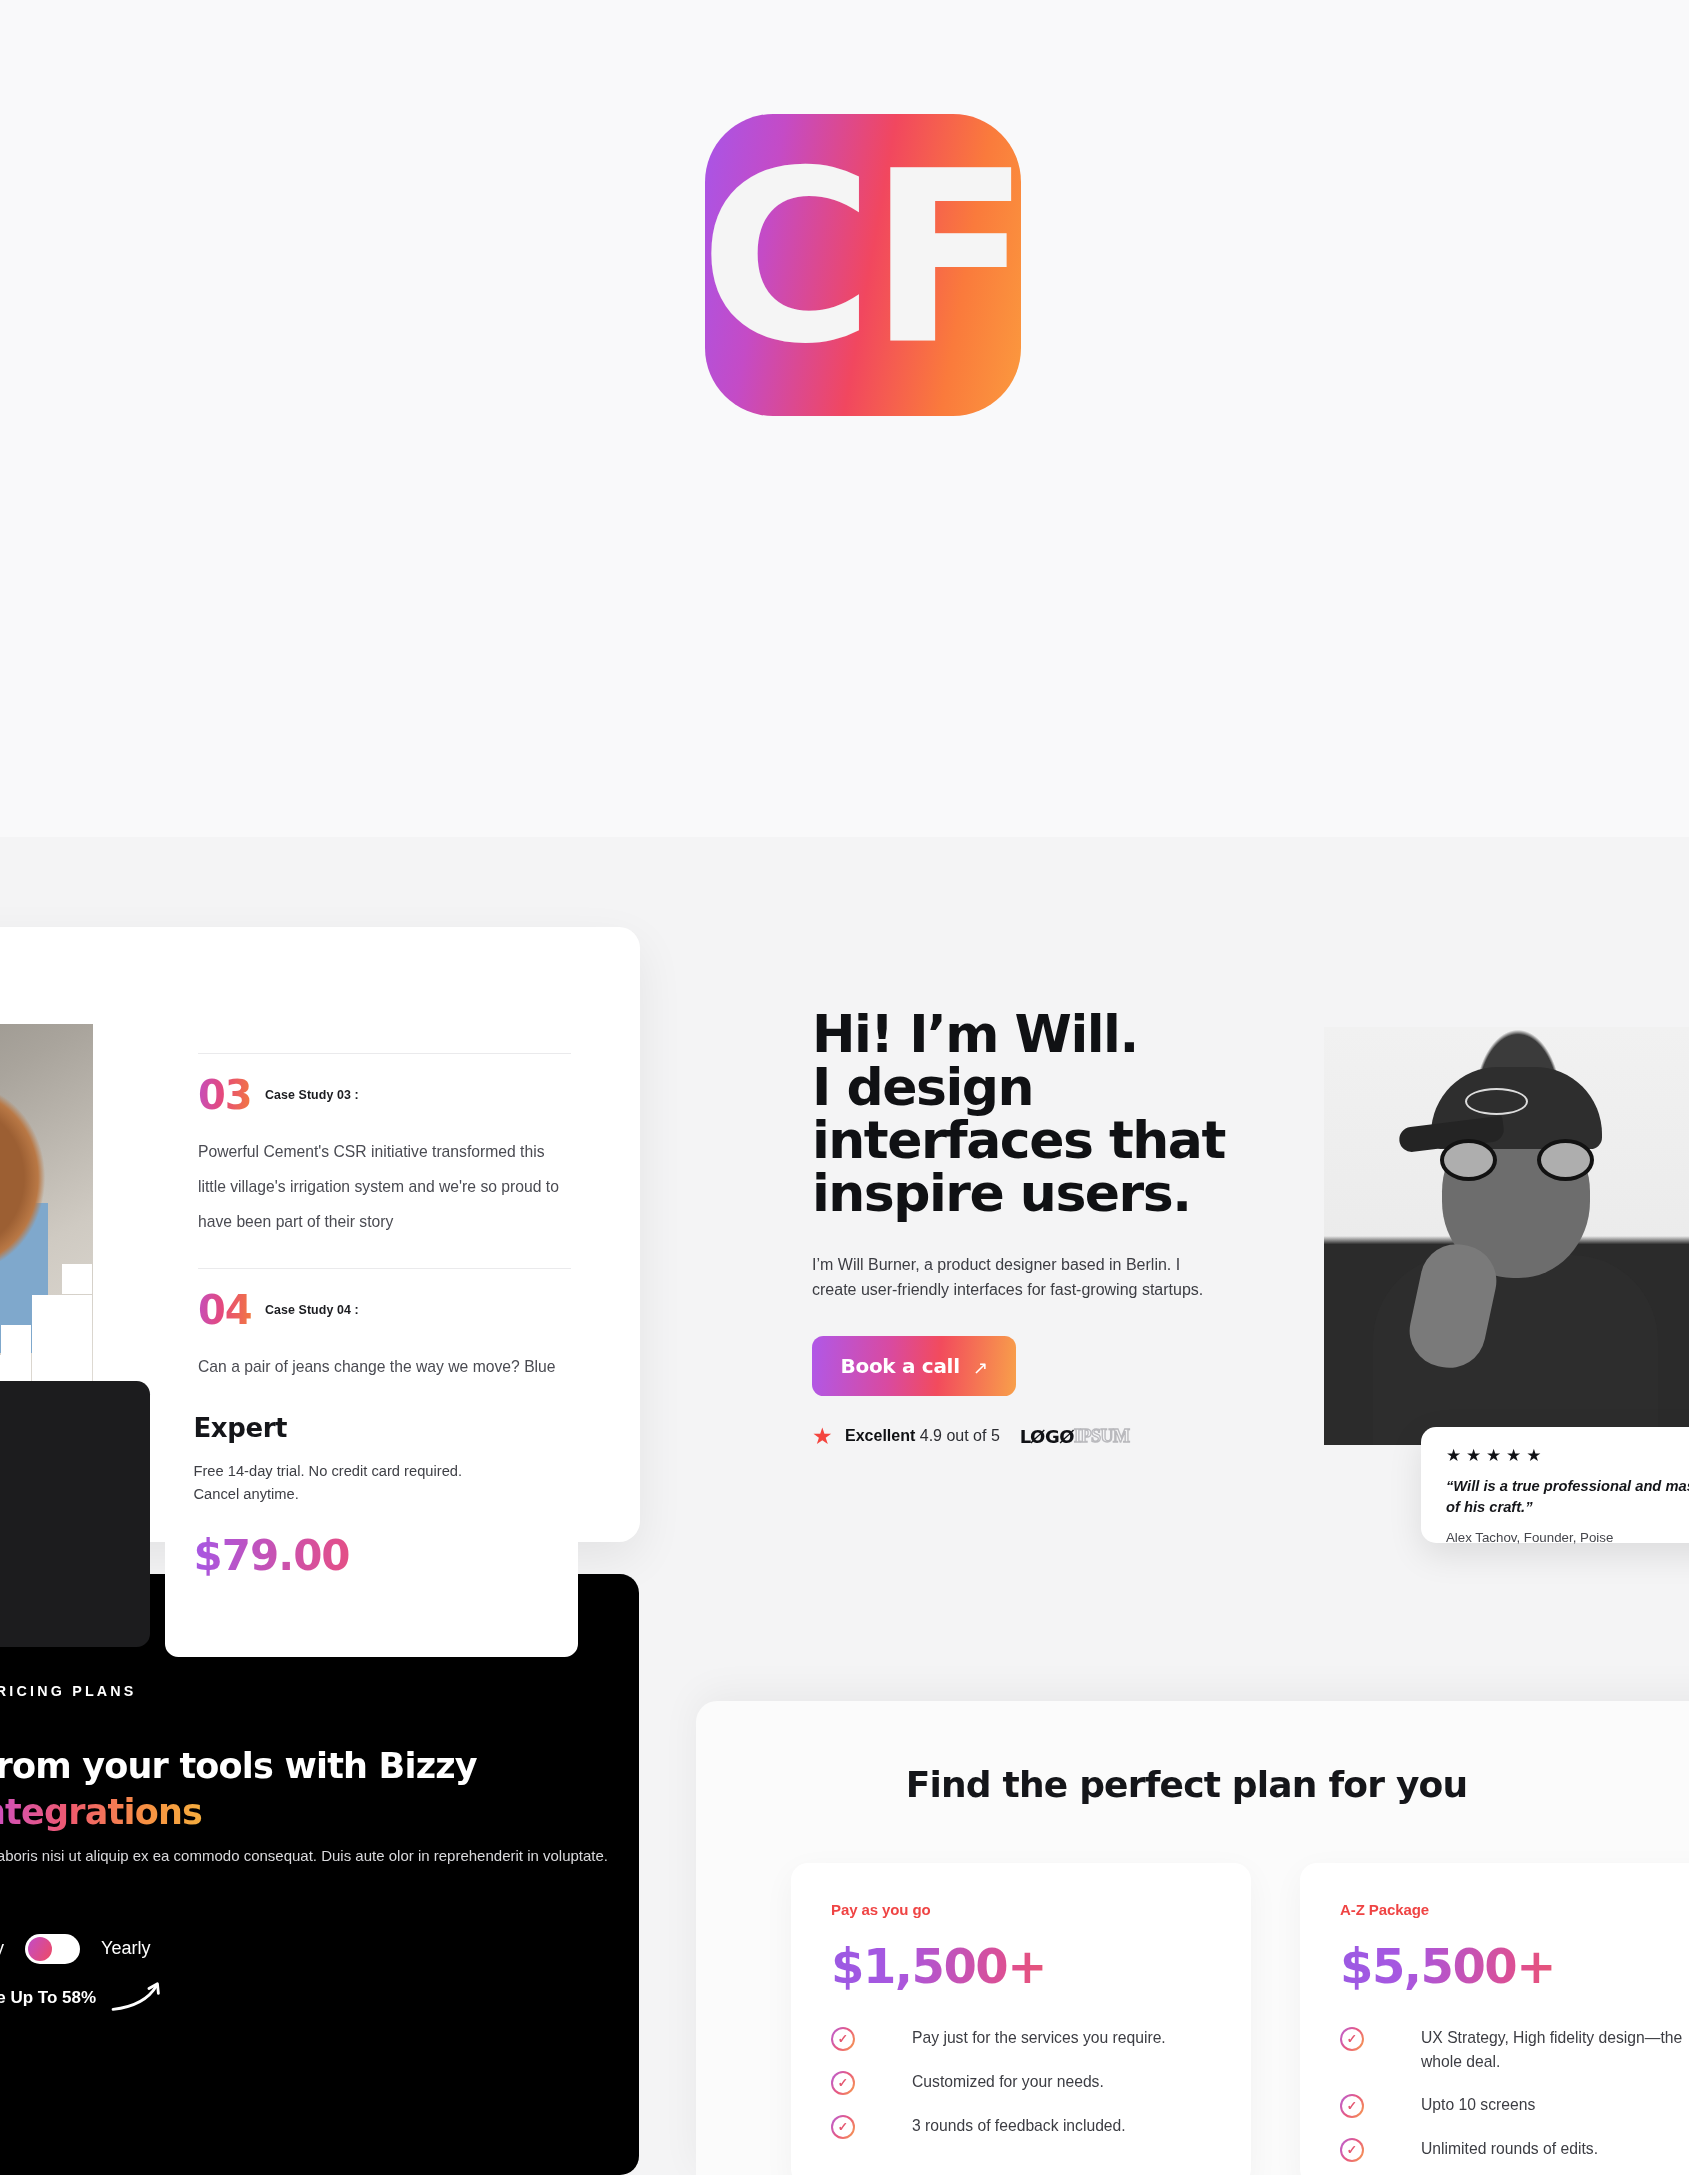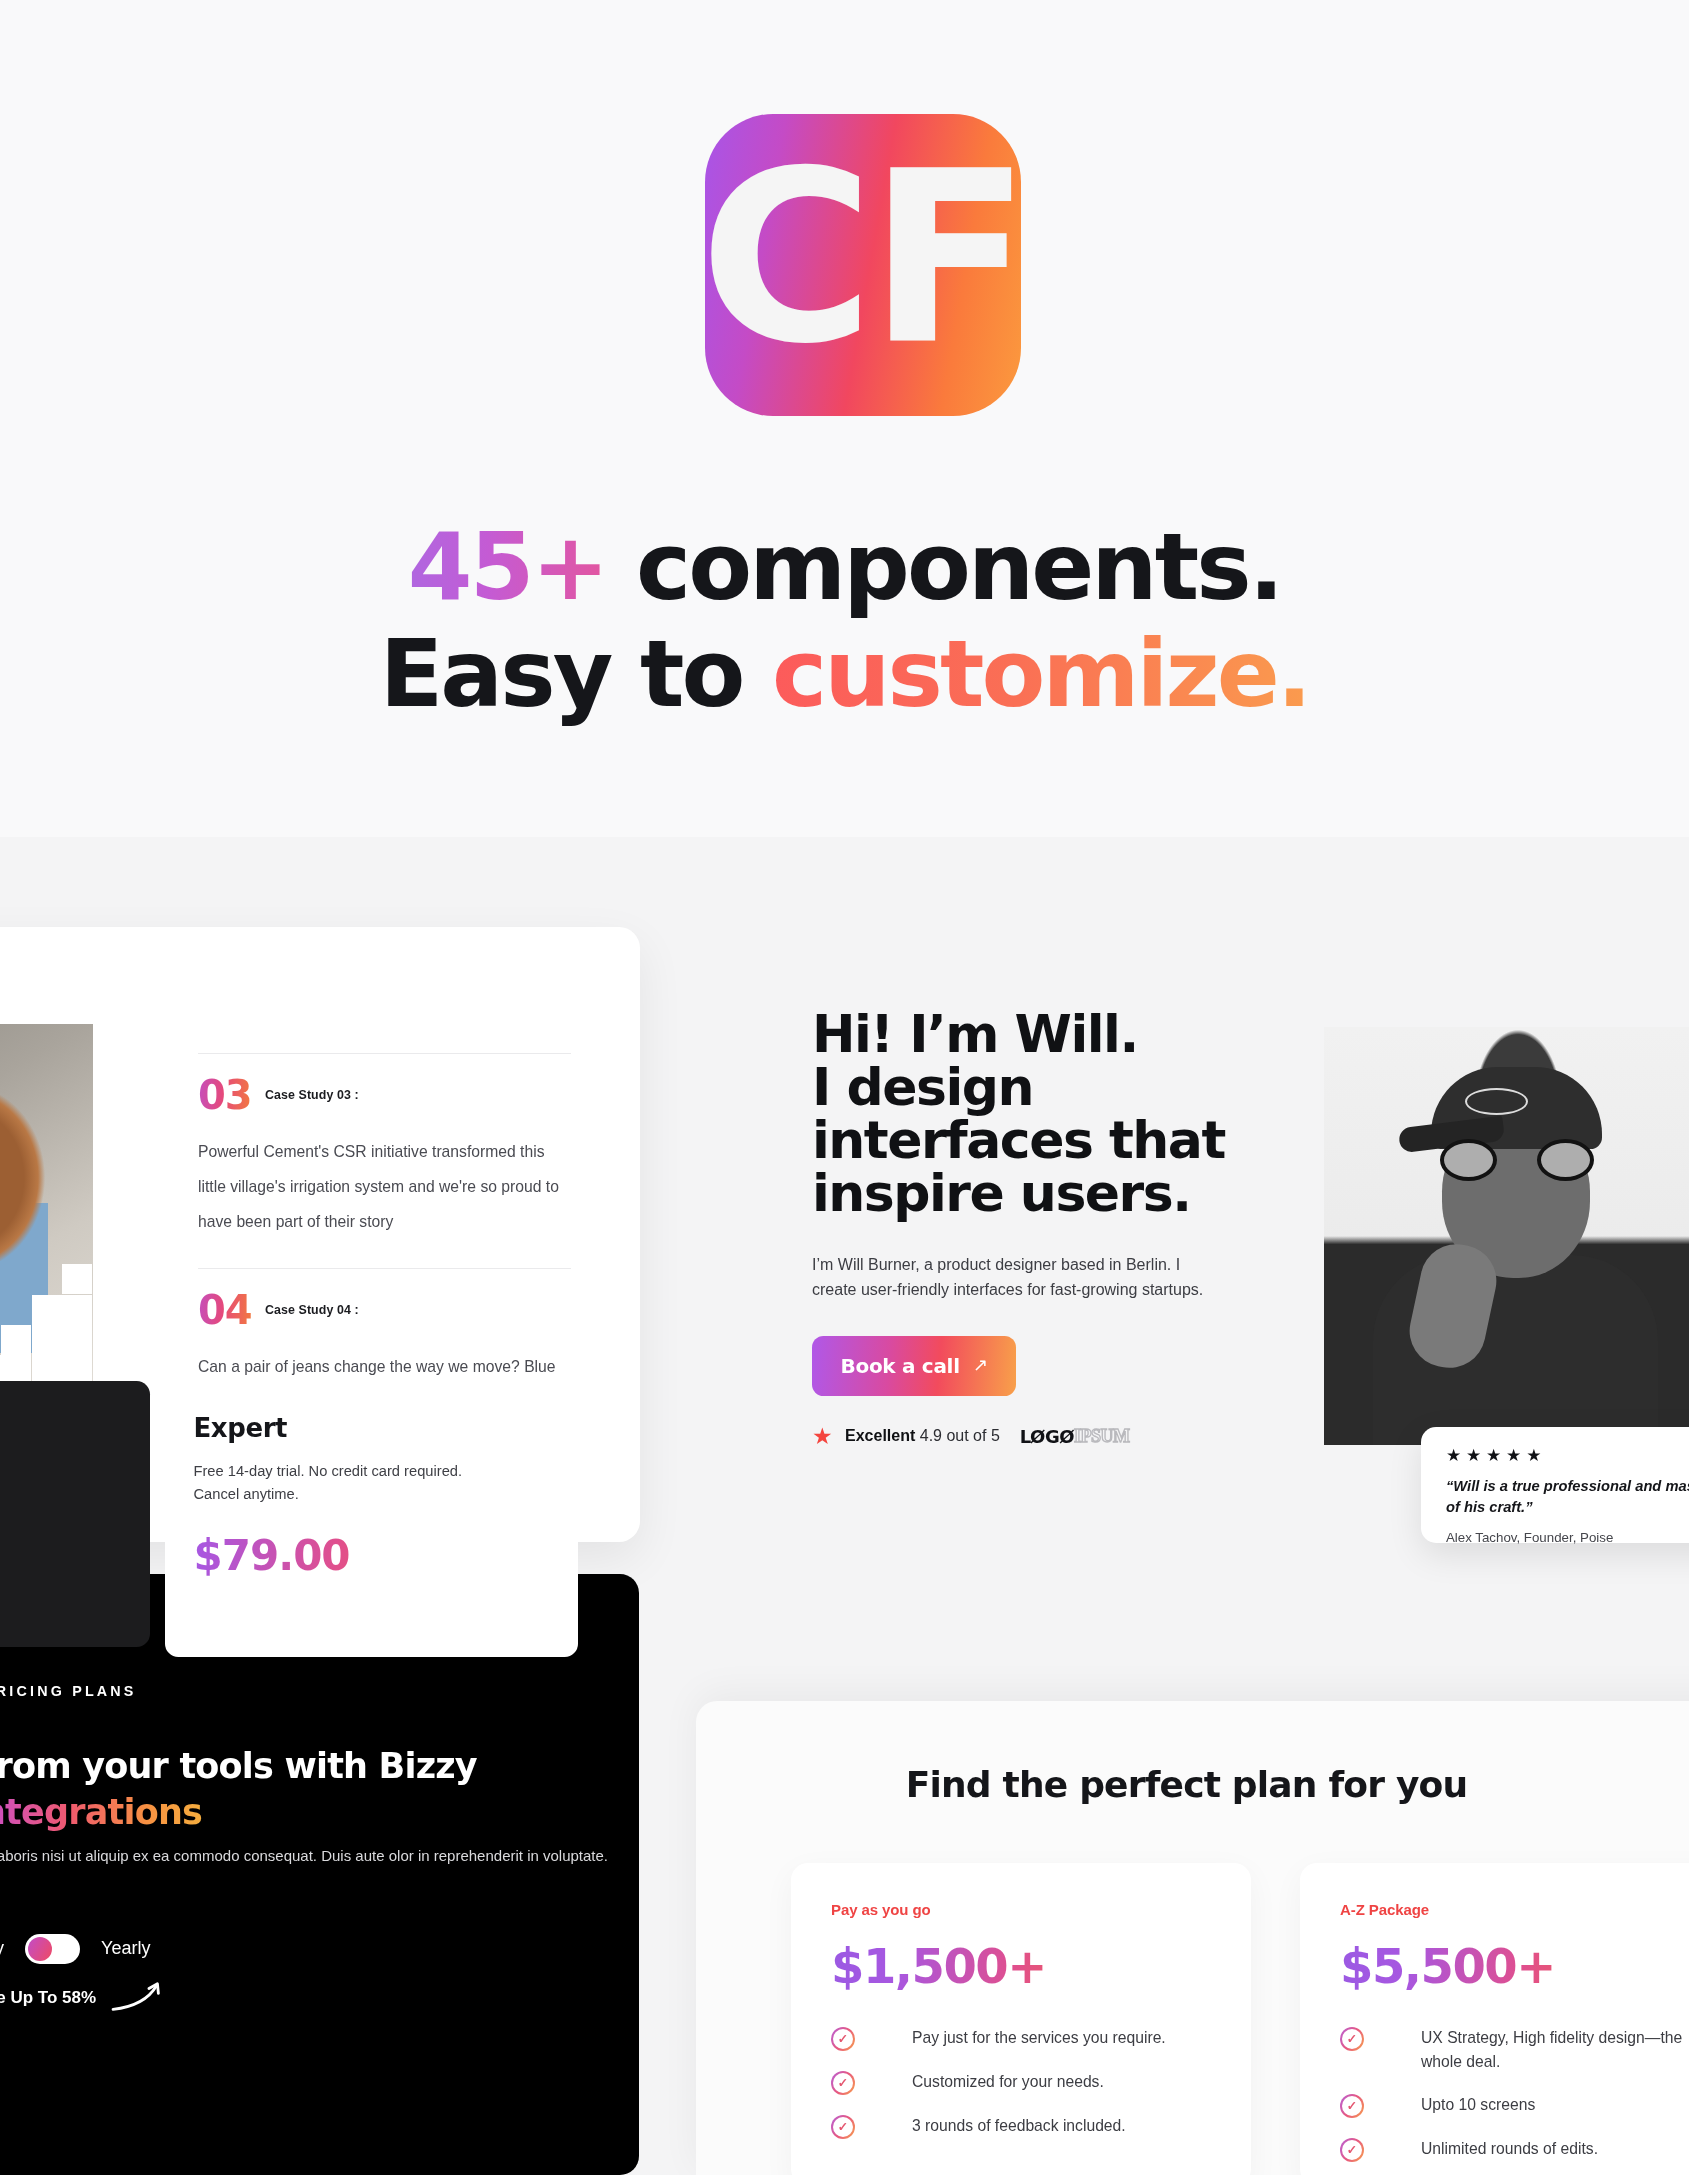--- a/index.html
+++ b/index.html
@@ -83,21 +83,21 @@
   .case-text { font-size:15.7px; line-height:35px; color:#4a4b52; }
 
   
   .will { position:absolute; left:812px; top:1008px; width:533px; }
   .will h1 {
     font-family:"DejaVu Sans", sans-serif; font-weight:bold;
     font-size:52px; line-height:53px; letter-spacing:-1.5px; color:#101114;
   }
   .will-sub { margin-top:32px; font-size:16px; line-height:25px; color:#3c3d43; width:409px; }
   .book-btn {
-    margin-top:34px; display:inline-flex; align-items:flex-start; gap:13.3px;
+    margin-top:34px; display:inline-flex; align-items:flex-end; gap:13.3px;
     padding:18px 28.5px; border:none; border-radius:11.4px; cursor:pointer;
     background:linear-gradient(95deg,#b058e8 0%,#d94aa0 38%,#f24b5d 62%,#f8a04a 100%);
     color:#ffffff; font-family:"DejaVu Sans", sans-serif; font-weight:bold; font-size:20px;
     letter-spacing:-0.3px;
   }
   .book-btn .arr { font-size:18px; font-weight:normal; }
   .rating-row { margin-top:28.5px; display:flex; align-items:center; gap:12.4px; }
   .star-red { color:#f4453f; font-size:23px; line-height:23px; }
   .rating-text { font-size:16px; color:#2c2d32; }
   .rating-text b { font-weight:bold; color:#101114; }
@@ -209,24 +209,20 @@
 </style>
 </head>
 <body>
 
 <section class="hero">
 
   <div class="logo-wrap">
     <div class="logo">CF</div>
   </div>
 
-  <div class="headline">
-    <div class="line"><span class="grad-purple">45+</span><span> components.</span></div>
-    <div class="line"><span>Easy to </span><span class="grad-orange">customize.</span></div>
-  </div>
 
 </section>
 
 <section class="showcase"></section>
 
 <div class="case-card">
 
   <div class="case-photo">
 
     <div class="photo-person-a"></div>

